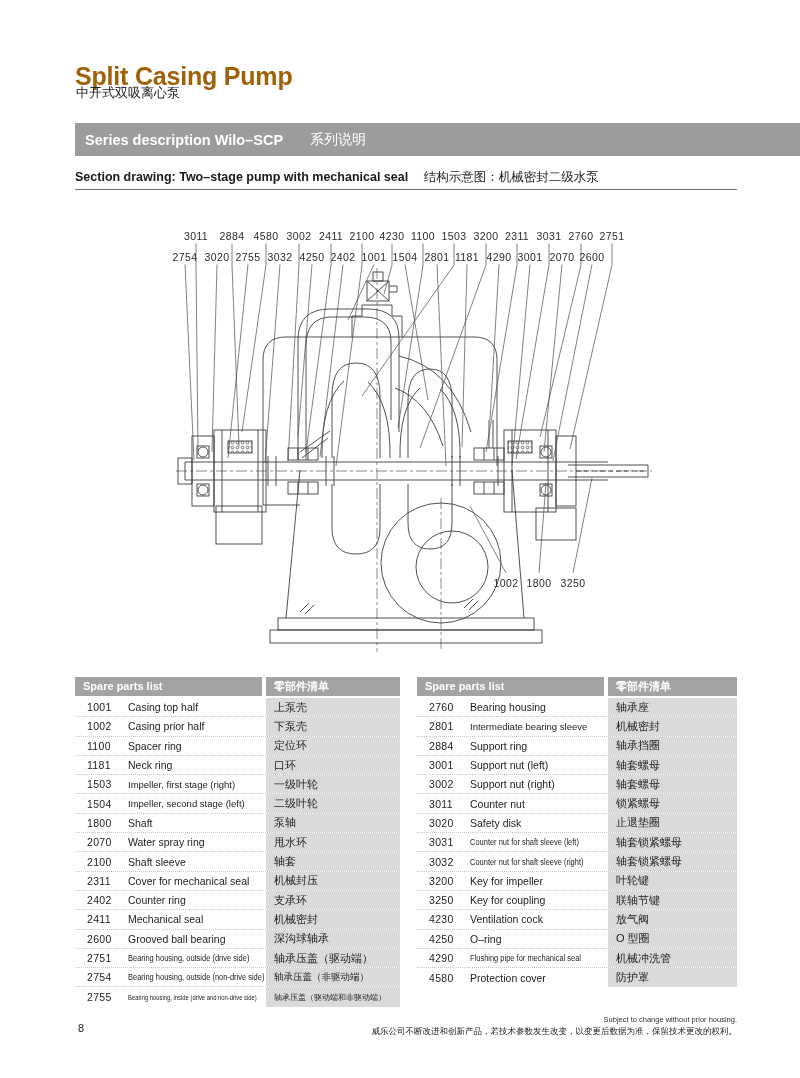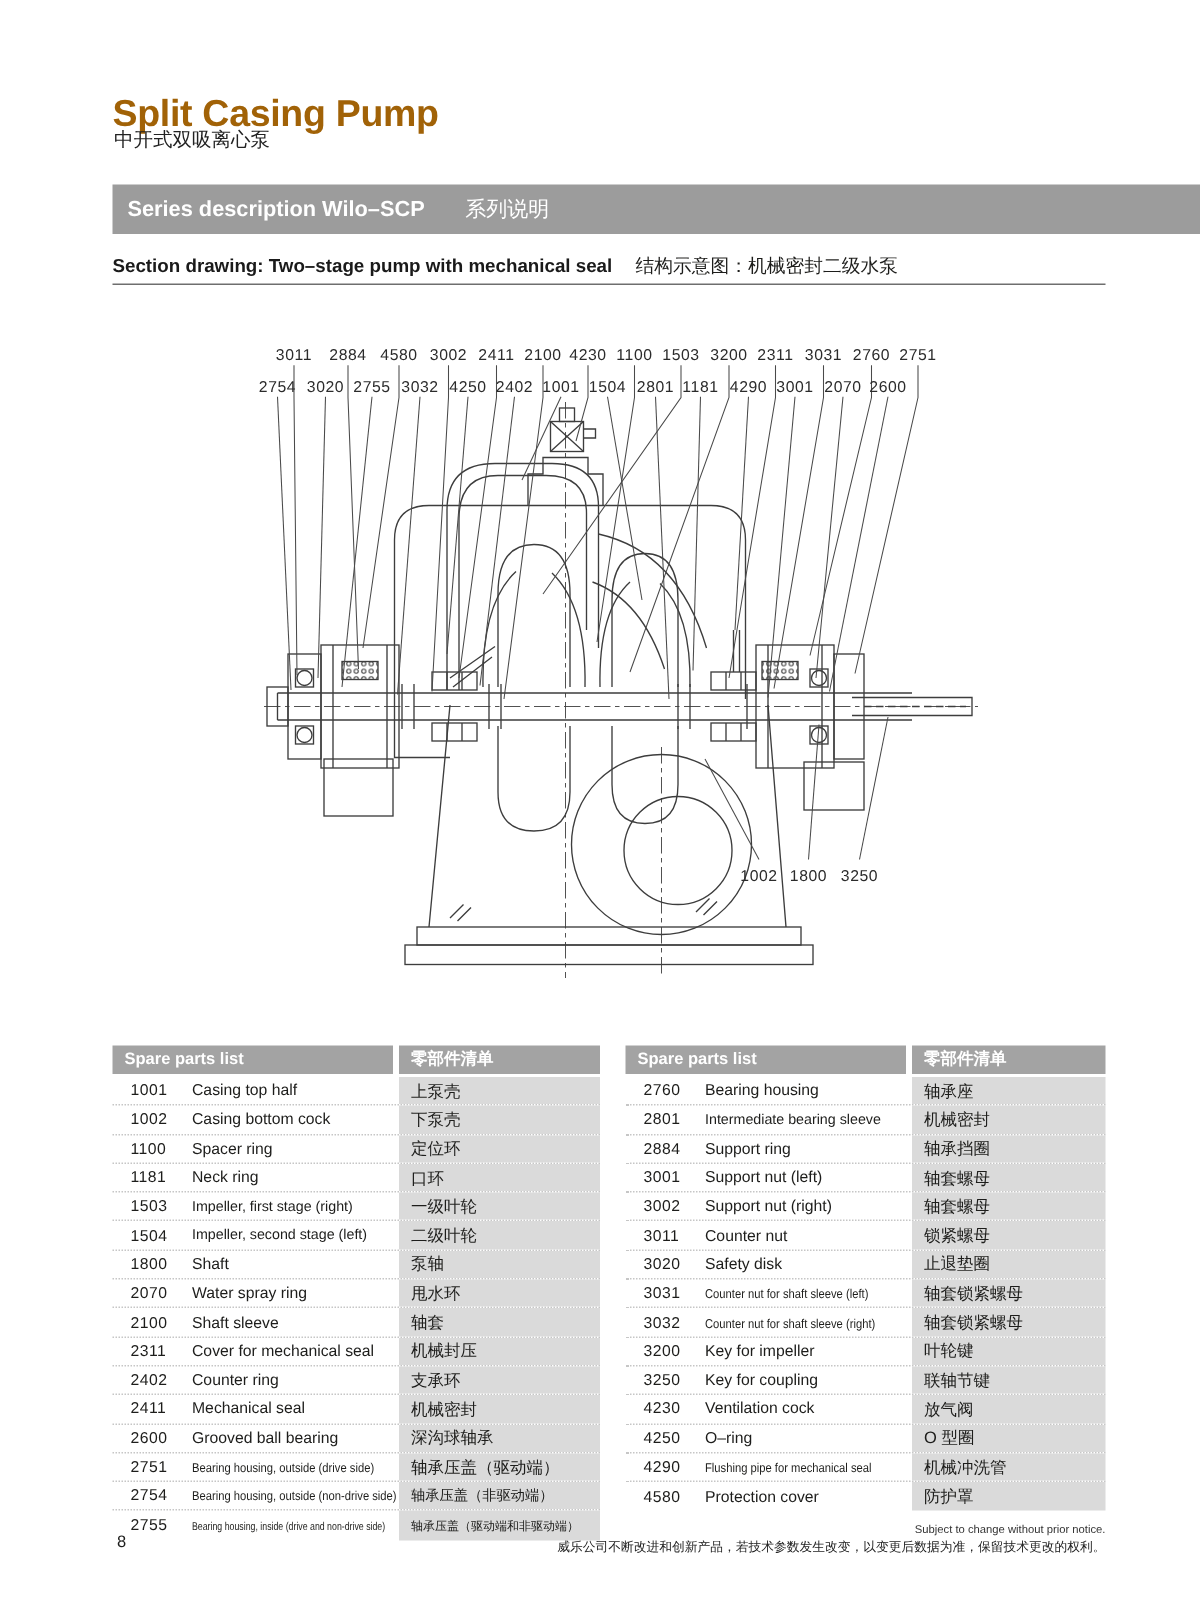--- a/index.html
+++ b/index.html
@@ -20,21 +20,21 @@
   #section-rule{left:75px;top:189px;width:662px;height:0;border-top:1.5px solid #6e6e6e;}
 
   
   #drawing{left:0;top:226px;width:800px;height:432px;}
   #pump-svg text{font:10.5px "Liberation Sans",sans-serif;fill:#2b2b2b;text-anchor:middle;letter-spacing:.4px;}
   .dln{stroke:#3d3d3d;stroke-width:.9;fill:none;}
   .leader{stroke:#4a4a4a;stroke-width:.7;fill:none;}
   .cl{stroke:#3d3d3d;stroke-width:.6;stroke-dasharray:11 3 3 3;fill:none;}
 
   
-  .parts-table{position:absolute;top:697px;}
+  .parts-table{position:absolute;top:677px;}
   #table-left{left:75px;width:325px;}
   #table-right{left:417px;width:320px;}
   .pt-head{display:flex;height:19px;gap:4px;}
   .pt-head .hc{background:#a3a3a3;color:#fff;font-weight:700;font-size:11px;
                line-height:19px;padding-left:8px;box-sizing:border-box;}
   .pt-head .hc-en{width:187px;}
   .pt-head .hc-zh{flex:1;}
   .pt-rows{margin-top:2px;}
   .pt-row{display:flex;height:19.3px;align-items:stretch;box-sizing:border-box;
           border-bottom:1px dotted #c6c6c6;}
@@ -244,21 +244,21 @@
           <span class="sq">Casing top half</span>
         </div>
         <div class="pc pc-gap"></div>
         <div class="pc pc-zh">
           <span class="sq">上泵壳</span>
         </div>
       </div>
       <div class="pt-row">
         <div class="pc pc-num">1002</div>
         <div class="pc pc-en">
-          <span class="sq">Casing bottom cock</span>
+          <span class="sq">Casing prior half</span>
         </div>
         <div class="pc pc-gap"></div>
         <div class="pc pc-zh">
           <span class="sq">下泵壳</span>
         </div>
       </div>
       <div class="pt-row">
         <div class="pc pc-num">1100</div>
         <div class="pc pc-en">
           <span class="sq">Spacer ring</span>
@@ -554,14 +554,14 @@
         </div>
         <div class="pc pc-gap"></div>
         <div class="pc pc-zh">
           <span class="sq">防护罩</span>
         </div>
       </div>
     </div>
 </div>
 
 <div class="abs" id="page-number">8</div>
-<div class="abs" id="footer-en">Subject to change without prior notice.</div>
+<div class="abs" id="footer-en">Subject to change without prior housing.</div>
 <div class="abs" id="footer-zh">威乐公司不断改进和创新产品，若技术参数发生改变，以变更后数据为准，保留技术更改的权利。</div>
 
 </body></html>

